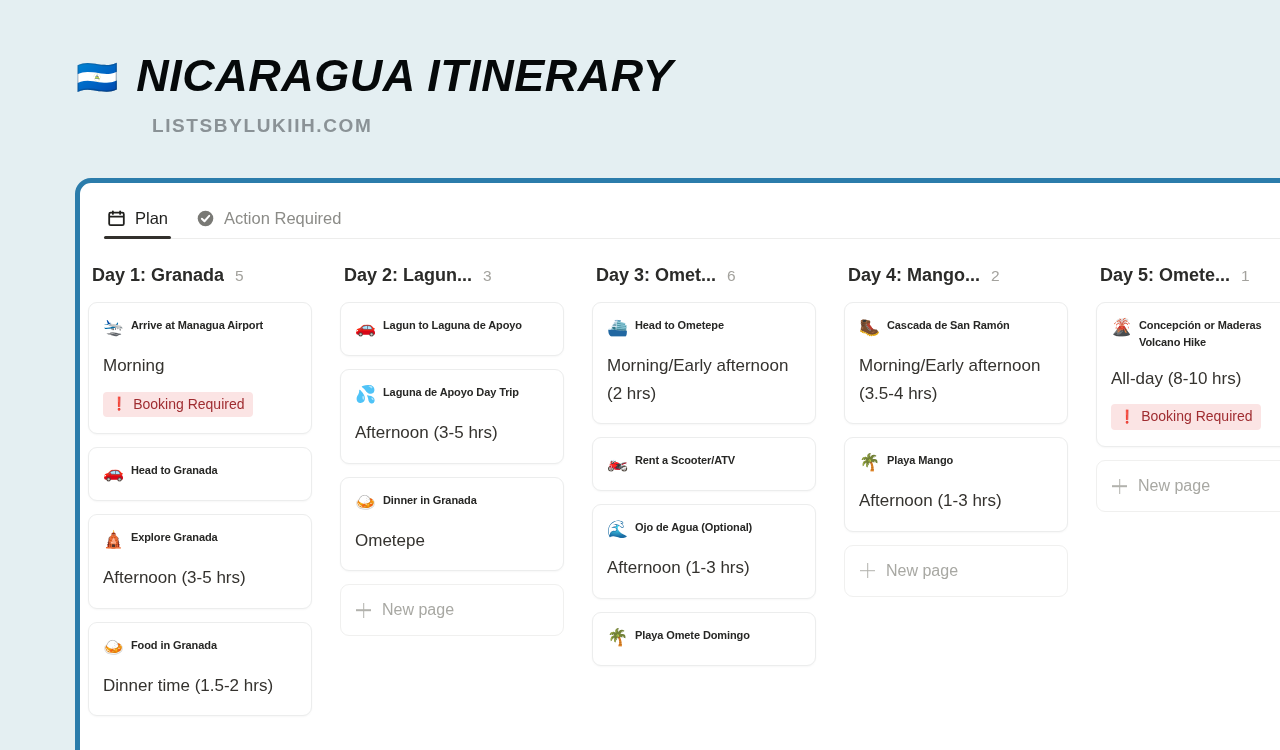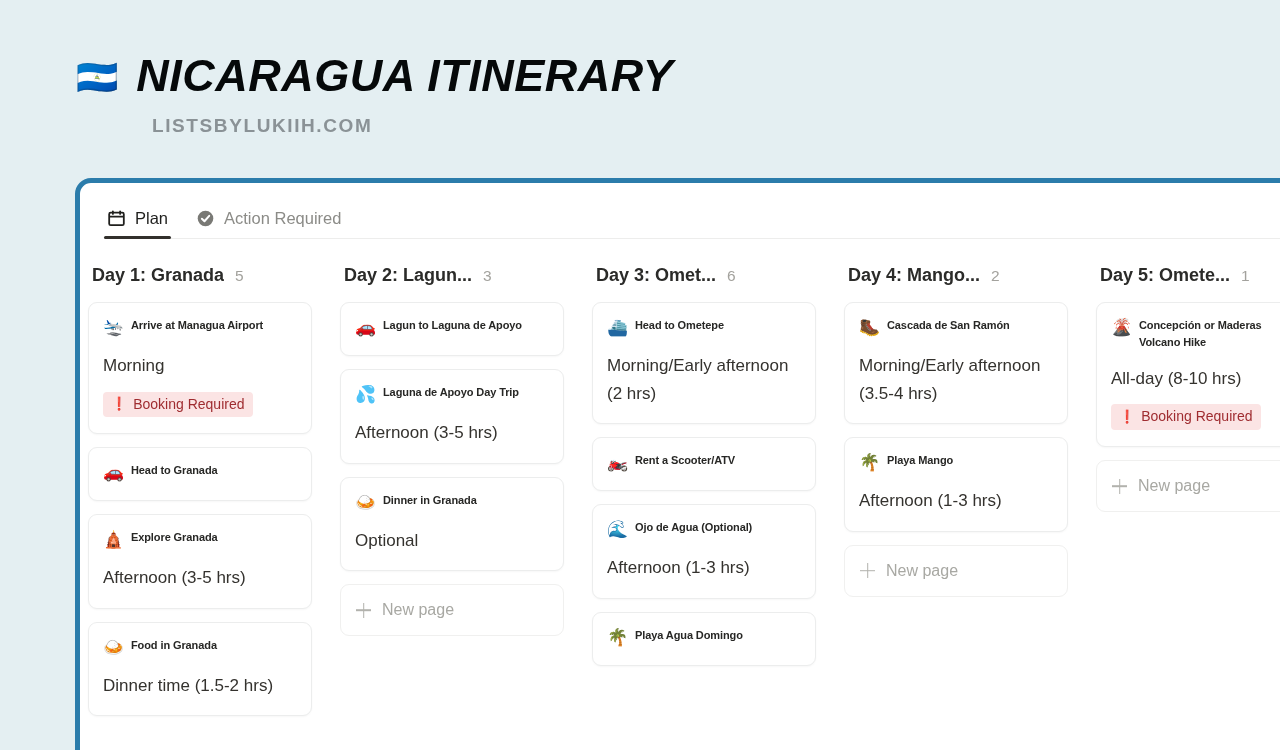--- a/index.html
+++ b/index.html
@@ -361,21 +361,21 @@
               <span class="card-emoji">💦</span>
               <span class="card-title">Laguna de Apoyo Day Trip</span>
             </div>
             <div class="card-meta">Afternoon (3-5 hrs)</div>
           </div>
           <div class="card">
             <div class="card-title-row">
               <span class="card-emoji">🍛</span>
               <span class="card-title">Dinner in Granada</span>
             </div>
-            <div class="card-meta">Optional</div>
+            <div class="card-meta">Ometepe</div>
           </div>
           <button class="new-page">
             <span class="plus-icon"></span>
             <span>New page</span>
           </button>
         </div>
         <div class="board-column">
           <div class="column-header">
             <span class="column-title">Day 3: Omet...</span>
             <span class="column-count">6</span>
@@ -396,21 +396,21 @@
           <div class="card">
             <div class="card-title-row">
               <span class="card-emoji">🌊</span>
               <span class="card-title">Ojo de Agua (Optional)</span>
             </div>
             <div class="card-meta">Afternoon (1-3 hrs)</div>
           </div>
           <div class="card">
             <div class="card-title-row">
               <span class="card-emoji">🌴</span>
-              <span class="card-title">Playa Agua Domingo</span>
+              <span class="card-title">Playa Omete Domingo</span>
             </div>
           </div>
         </div>
         <div class="board-column">
           <div class="column-header">
             <span class="column-title">Day 4: Mango...</span>
             <span class="column-count">2</span>
           </div>
           <div class="card">
             <div class="card-title-row">

